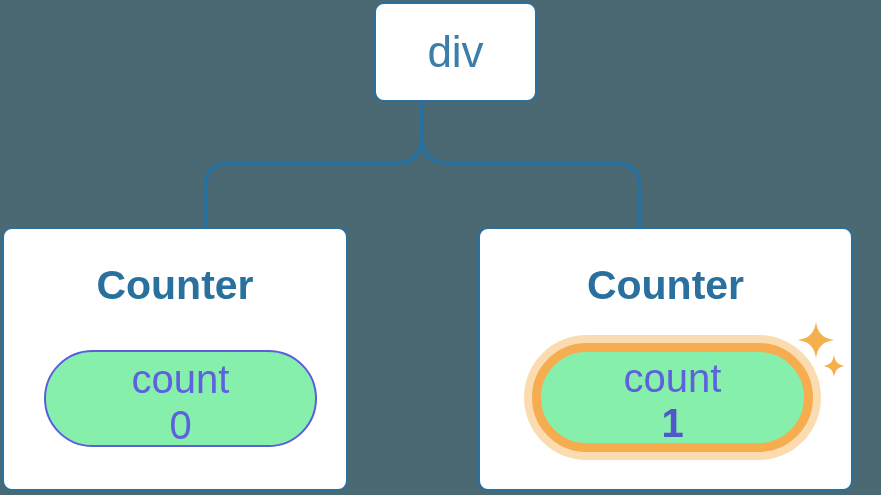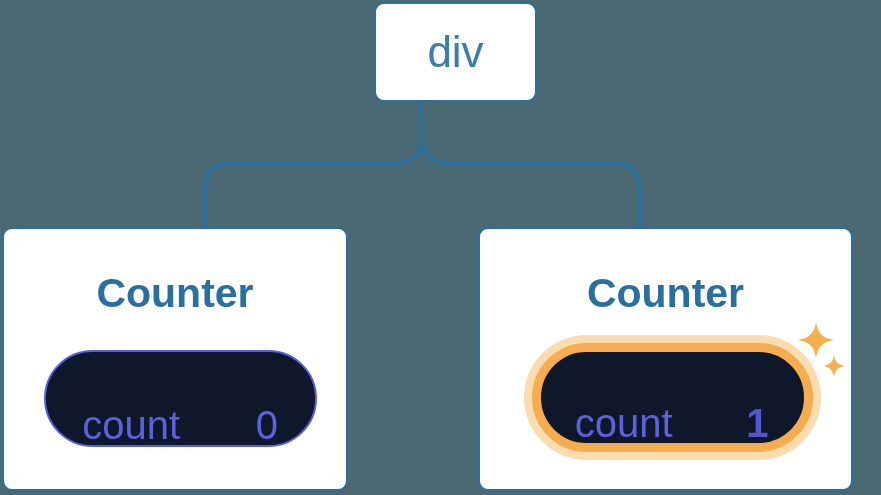--- a/index.html
+++ b/index.html
@@ -45,33 +45,34 @@
     background: #ffffff;
     border: 2.5px solid #2a709f;
     border-radius: 10px;
     box-sizing: border-box;
   }
   .card-left  { left: 2px;   width: 346px; }
   .card-right { left: 478px; width: 375px; }
   .card-title {
     position: absolute;
     left: 0; right: 0;
-    top: 44px;
+    top: 36px;
     text-align: center;
     font-size: 41px;
     font-weight: 600;
     color: #2a709f;
     line-height: 1;
   }
   .pill {
     position: absolute;
     display: flex;
-    align-items: flex-end;
-    background: #0f172a;
+    align-items: center;
+    background: #86efac;
     box-sizing: border-box;
+    flex-direction: column;
   }
   .pill-normal {
     left: 40px; top: 121px;
     width: 273px; height: 97px;
     border: 2.5px solid #5a5edb;
     border-radius: 60px;
   }
   .pill-highlight {
     left: 52px; top: 114px;
     width: 281px; height: 109px;

